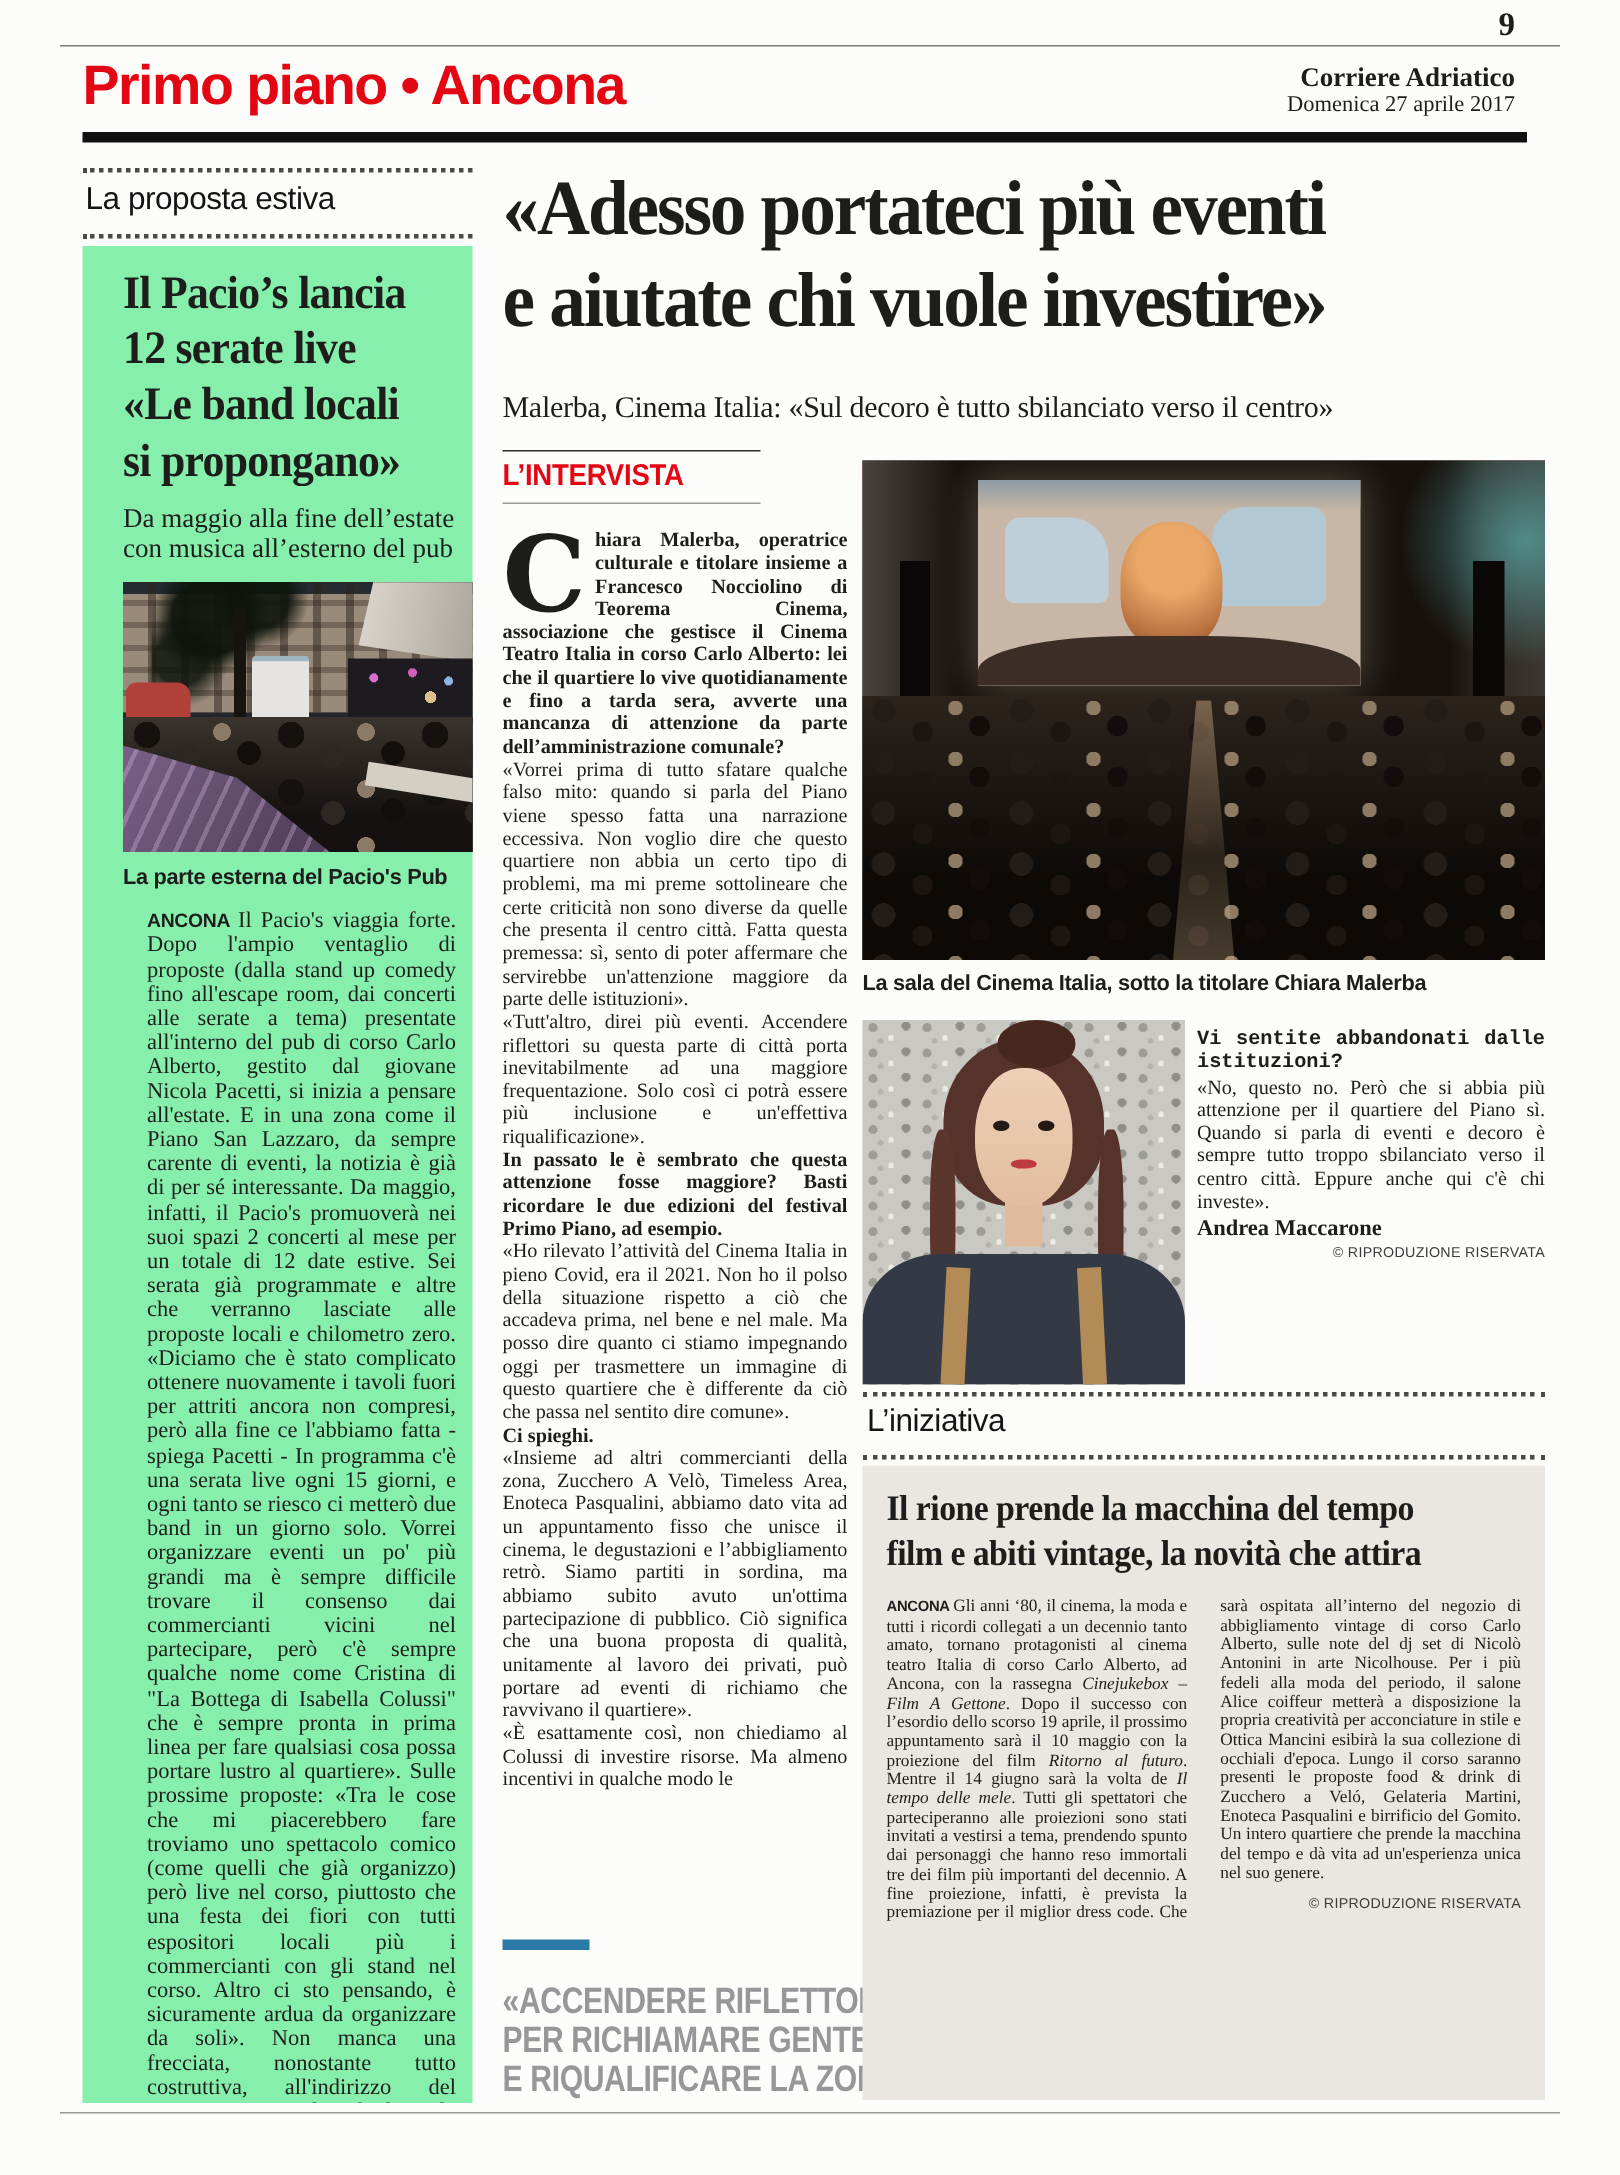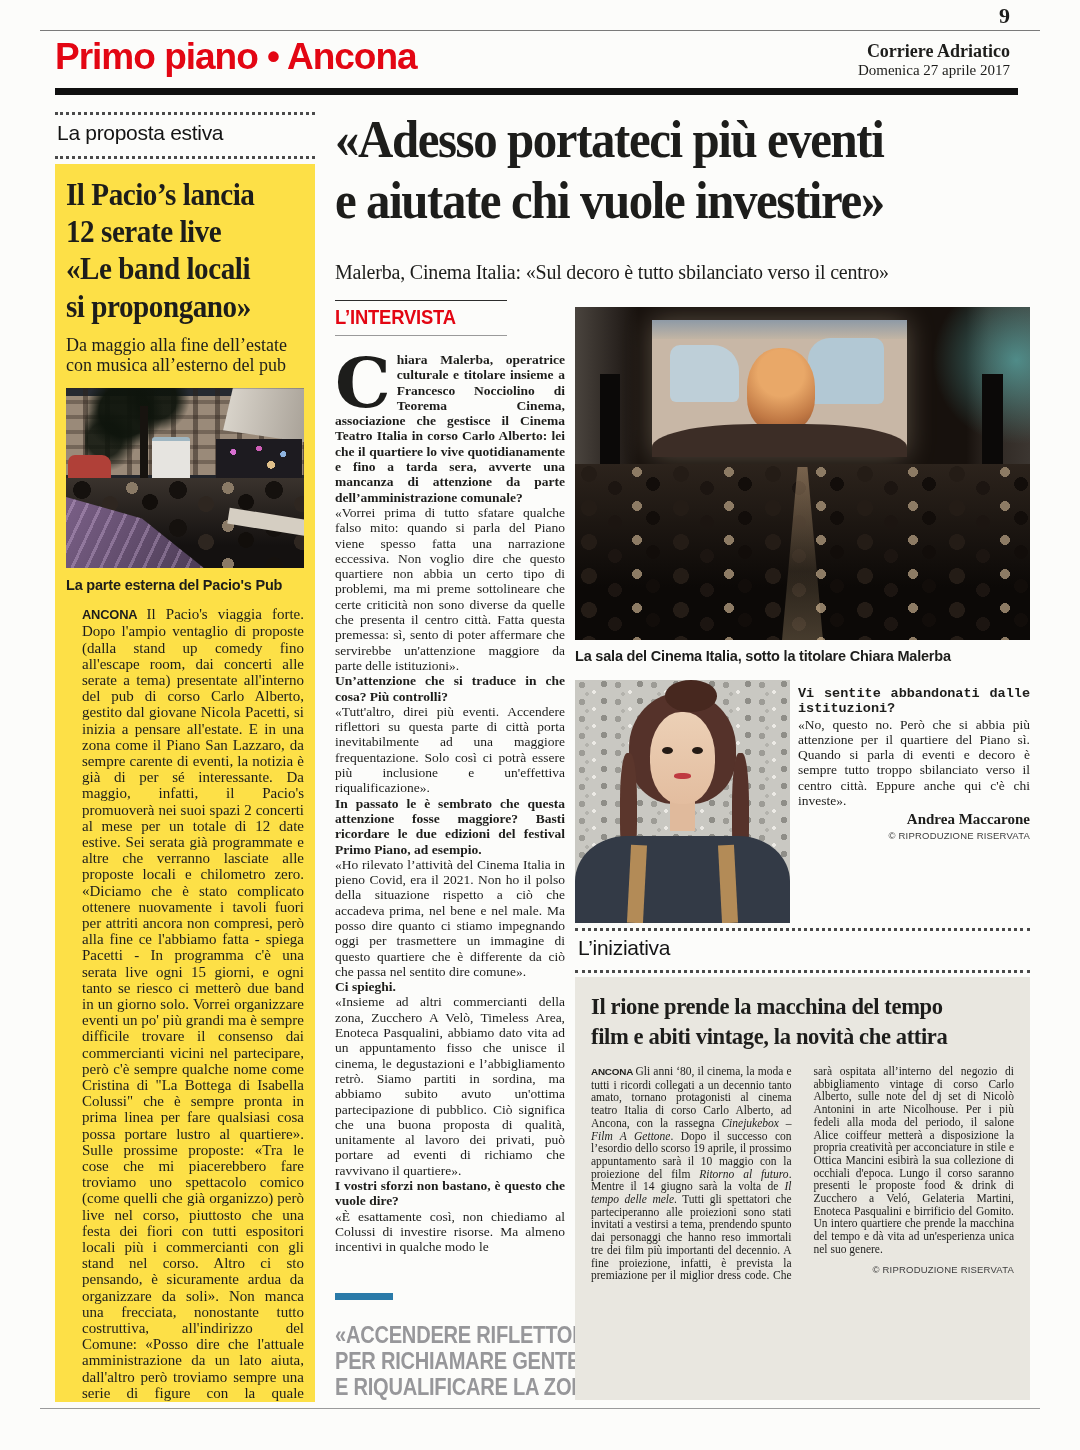--- a/index.html
+++ b/index.html
@@ -21,22 +21,22 @@
   .thickbar{left:55px;top:88px;width:963px;height:7px;background:#101010;}
   .bottomline{left:40px;top:1408px;width:1000px;border-top:1px solid #9a9a9a;}
 
   .dotrule{border-top:3px dotted #4a4a4a;}
   .kicker{font-family:"Liberation Sans", sans-serif;font-weight:normal;font-size:21px;letter-spacing:-.3px;color:#141414;}
 
   
   .dot-l1{left:55px;top:112px;width:260px;}
   .kick-l{left:57px;top:121px;}
   .dot-l2{left:55px;top:156px;width:260px;}
-  .leftbox{left:55px;top:164px;width:260px;height:1238px;background:#fde047;box-sizing:border-box;
-           padding:12px 11px 10px 11px;overflow:hidden;}
+  .leftbox{left:55px;top:164px;width:260px;height:1238px;background:#86efac;box-sizing:border-box;
+           padding:12px 11px 10px 27px;overflow:hidden;}
   .l-head{font-size:31px;line-height:1.2;font-weight:bold;letter-spacing:-.5px;}
   .l-sub{margin-top:10px;font-size:18px;line-height:1.15;}
   .pub-photo{position:relative;margin-top:12px;width:238px;height:180px;overflow:hidden;background:#23262c;}
   .l-cap{margin-top:9px;font-family:"Liberation Sans", sans-serif;font-weight:bold;font-size:14.5px;letter-spacing:-.2px;}
   .l-body{margin-top:13px;font-size:15px;line-height:16.2px;text-align:justify;margin-left:16px;}
   .l-byline{text-align:right;font-weight:bold;font-size:15px;margin-top:2px;}
   .copy{font-family:"Liberation Sans", sans-serif;font-size:9.5px;color:#3c3c3c;text-align:right;letter-spacing:.2px;}
 
   
   .m-head{left:335px;top:110px;width:700px;font-size:52px;line-height:1.17;font-weight:bold;letter-spacing:-1.5px;}
@@ -116,21 +116,21 @@
   .po-neck{position:absolute;left:44%;top:48%;width:12%;height:14%;background:#e0ba9c;}
   .po-shirt{position:absolute;left:0;bottom:0;width:100%;height:36%;background:#333a46;border-radius:24% 24% 0 0/52% 52% 0 0;}
   .po-sus1,.po-sus2{position:absolute;bottom:0;width:7.5%;height:32%;background:#b38b57;}
   .po-sus1{left:25%;transform:rotate(3deg);} .po-sus2{right:25%;transform:rotate(-3deg);}
 
   
   .rightcol{left:798px;top:686px;width:232px;height:240px;overflow:hidden;
             font-size:13.5px;line-height:15.3px;text-align:justify;}
   .rightcol p{margin:0;}
   .rightcol p.q{font-weight:bold;font-family:Liberation Mono, monospace;}
-  .r-byline{text-align:right;font-weight:bold;font-size:15px;margin-top:4px;}
+  .r-byline{text-align:left;font-weight:bold;font-size:15px;margin-top:4px;}
 
   
   .dot3{left:575px;top:928px;width:455px;}
   .kick2{left:578px;top:936px;}
   .dot4{left:575px;top:970px;width:455px;}
   .inibox{left:575px;top:977px;width:455px;height:423px;background:#e9e7e0;box-sizing:border-box;
           padding:14px 16px 10px 16px;overflow:hidden;}
   .i-head{font-size:24px;line-height:1.25;font-weight:bold;letter-spacing:-.4px;}
   .i-cols{margin-top:14px;column-count:2;column-gap:22px;font-size:11.5px;line-height:12.7px;text-align:justify;}
   .i-copy{margin-top:8px;text-align:right;}
@@ -229,27 +229,25 @@
 
   <div class="abs label-block">
     <div class="rule-top"></div>
     <div class="txt">L’INTERVISTA</div>
     <div class="rule-bot"></div>
   </div>
 
   <div class="abs interview">
     <p class="q"><span class="dropcap">C</span><span>hiara Malerba, operatrice culturale e titolare insieme a Francesco Nocciolino di Teorema Cinema, associazione che gestisce il Cinema Teatro Italia in corso Carlo Alberto: lei che il quartiere lo vive quotidianamente e fino a tarda sera, avverte una mancanza di attenzione da parte dell’amministrazione comunale?</span></p>
     <p class="a">«Vorrei prima di tutto sfatare qualche falso mito: quando si parla del Piano viene spesso fatta una narrazione eccessiva. Non voglio dire che questo quartiere non abbia un certo tipo di problemi, ma mi preme sottolineare che certe criticità non sono diverse da quelle che presenta il centro città. Fatta questa premessa: sì, sento di poter affermare che servirebbe un'attenzione maggiore da parte delle istituzioni».</p>
-    <p class="q">Un’attenzione che si traduce in che cosa? Più controlli?</p>
     <p class="a">«Tutt'altro, direi più eventi. Accendere riflettori su questa parte di città porta inevitabilmente ad una maggiore frequentazione. Solo così ci potrà essere più inclusione e un'effettiva riqualificazione».</p>
     <p class="q">In passato le è sembrato che questa attenzione fosse maggiore? Basti ricordare le due edizioni del festival Primo Piano, ad esempio.</p>
     <p class="a">«Ho rilevato l’attività del Cinema Italia in pieno Covid, era il 2021. Non ho il polso della situazione rispetto a ciò che accadeva prima, nel bene e nel male. Ma posso dire quanto ci stiamo impegnando oggi per trasmettere un immagine di questo quartiere che è differente da ciò che passa nel sentito dire comune».</p>
     <p class="q">Ci spieghi.</p>
     <p class="a">«Insieme ad altri commercianti della zona, Zucchero A Velò, Timeless Area, Enoteca Pasqualini, abbiamo dato vita ad un appuntamento fisso che unisce il cinema, le degustazioni e l’abbigliamento retrò. Siamo partiti in sordina, ma abbiamo subito avuto un'ottima partecipazione di pubblico. Ciò significa che una buona proposta di qualità, unitamente al lavoro dei privati, può portare ad eventi di richiamo che ravvivano il quartiere».</p>
-    <p class="q">I vostri sforzi non bastano, è questo che vuole dire?</p>
     <p class="a">«È esattamente così, non chiediamo al Colussi di investire risorse. Ma almeno incentivi in qualche modo le</p>
   </div>
 
   <div class="abs pullquote">
     <div class="pq-bar"></div>
     <div class="pq-line">«ACCENDERE RIFLETTORI</div>
     <div class="pq-line">PER RICHIAMARE GENTE</div>
     <div class="pq-line">E RIQUALIFICARE LA ZONA»</div>
   </div>
 

